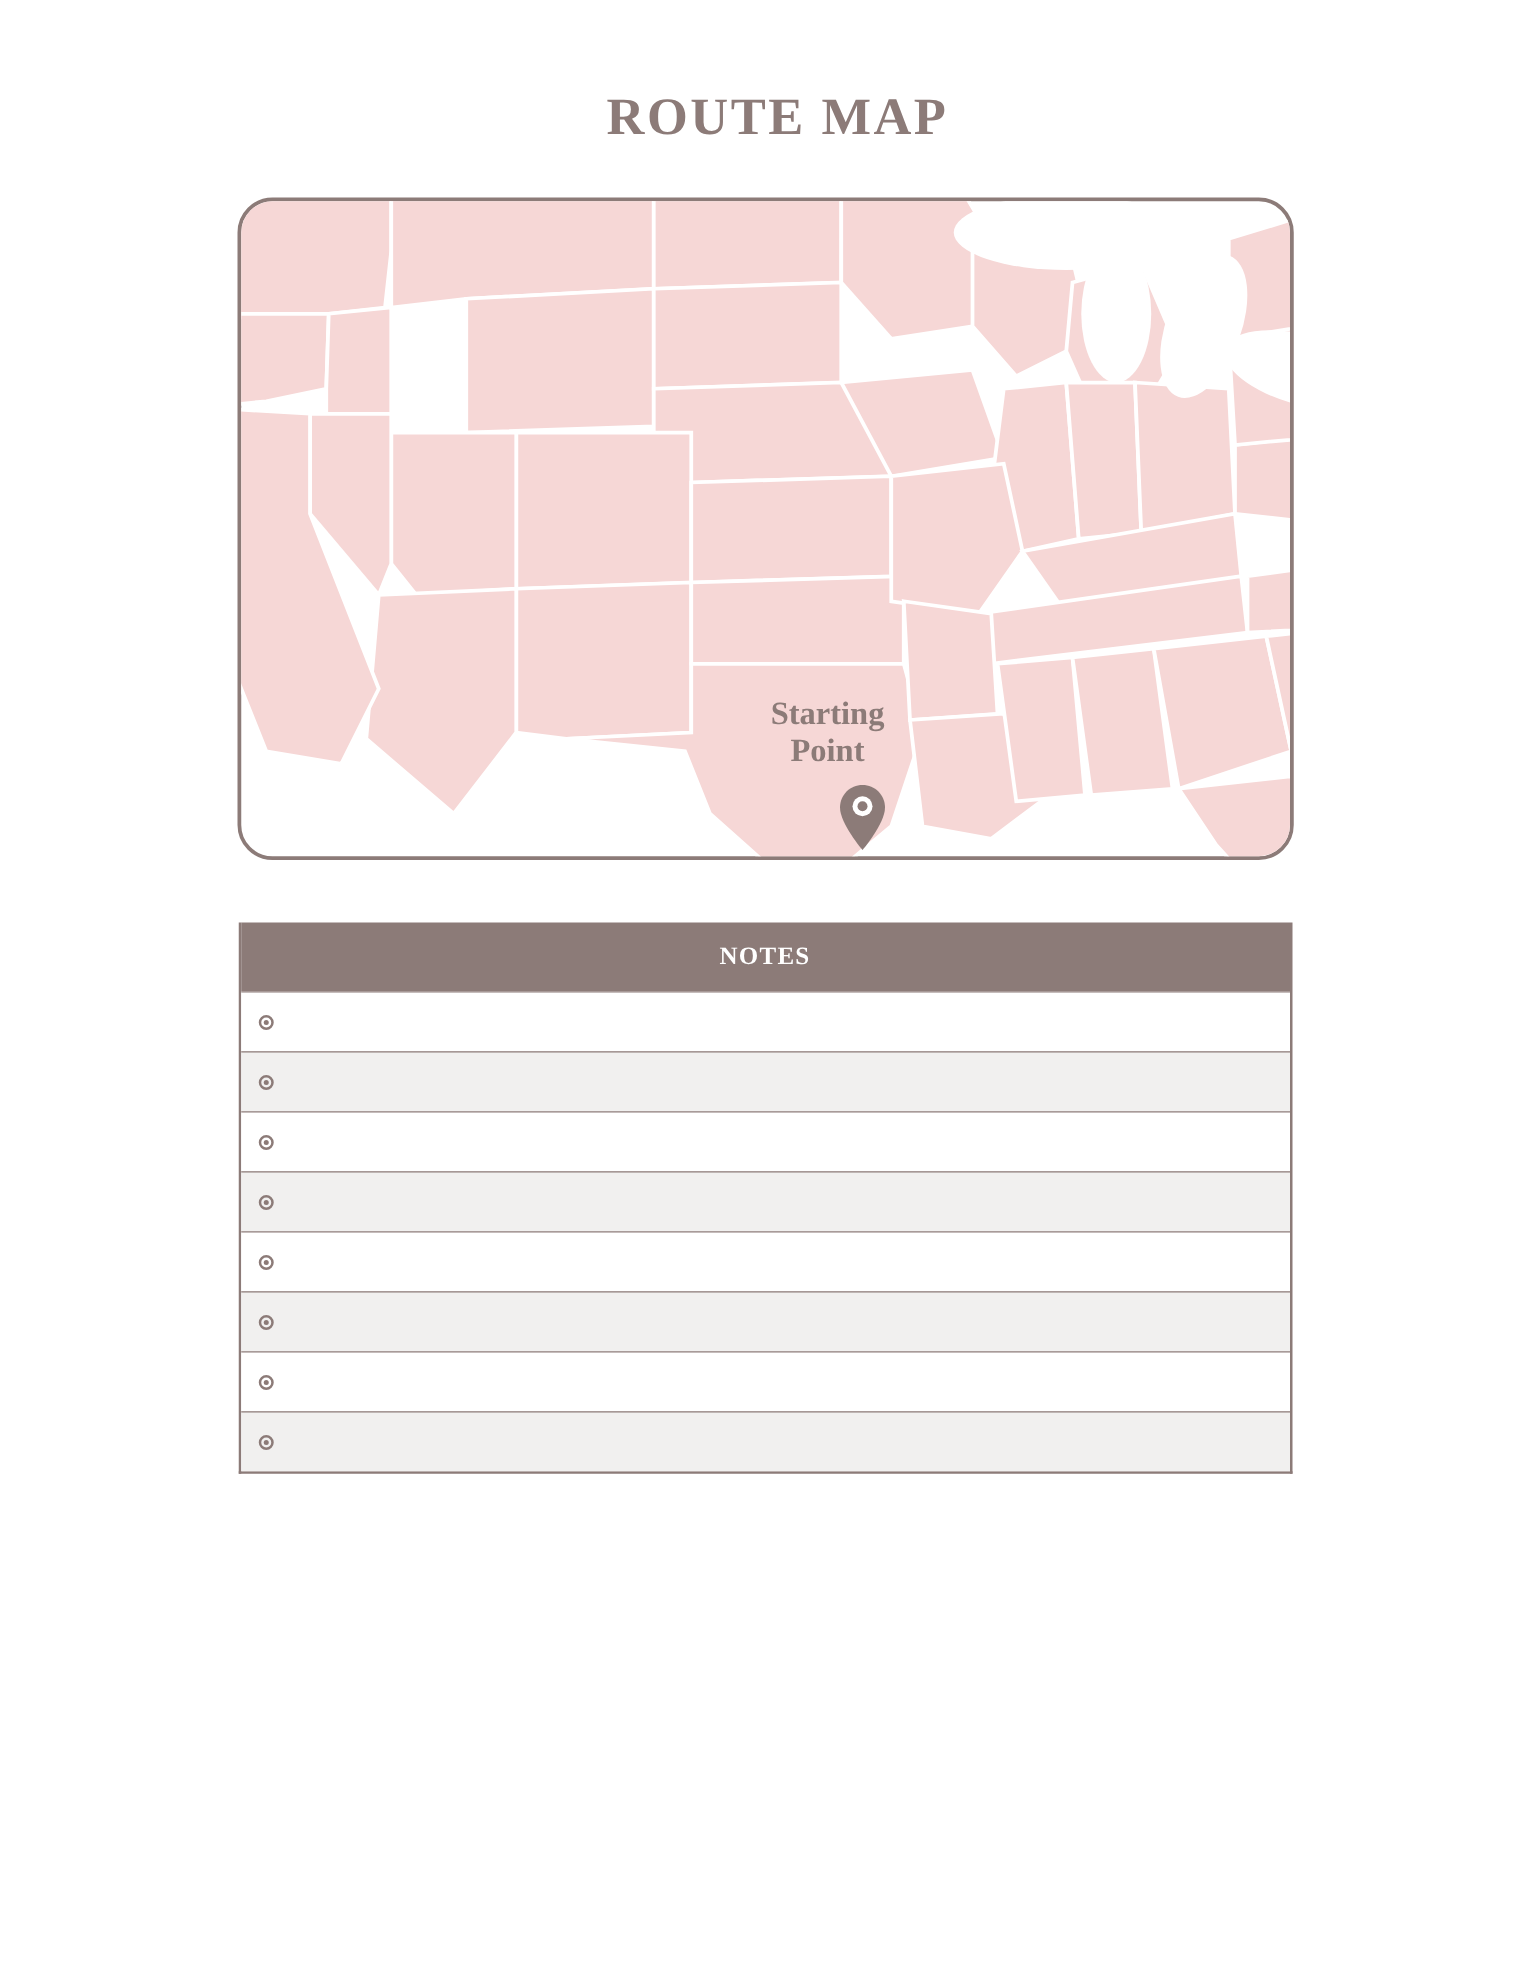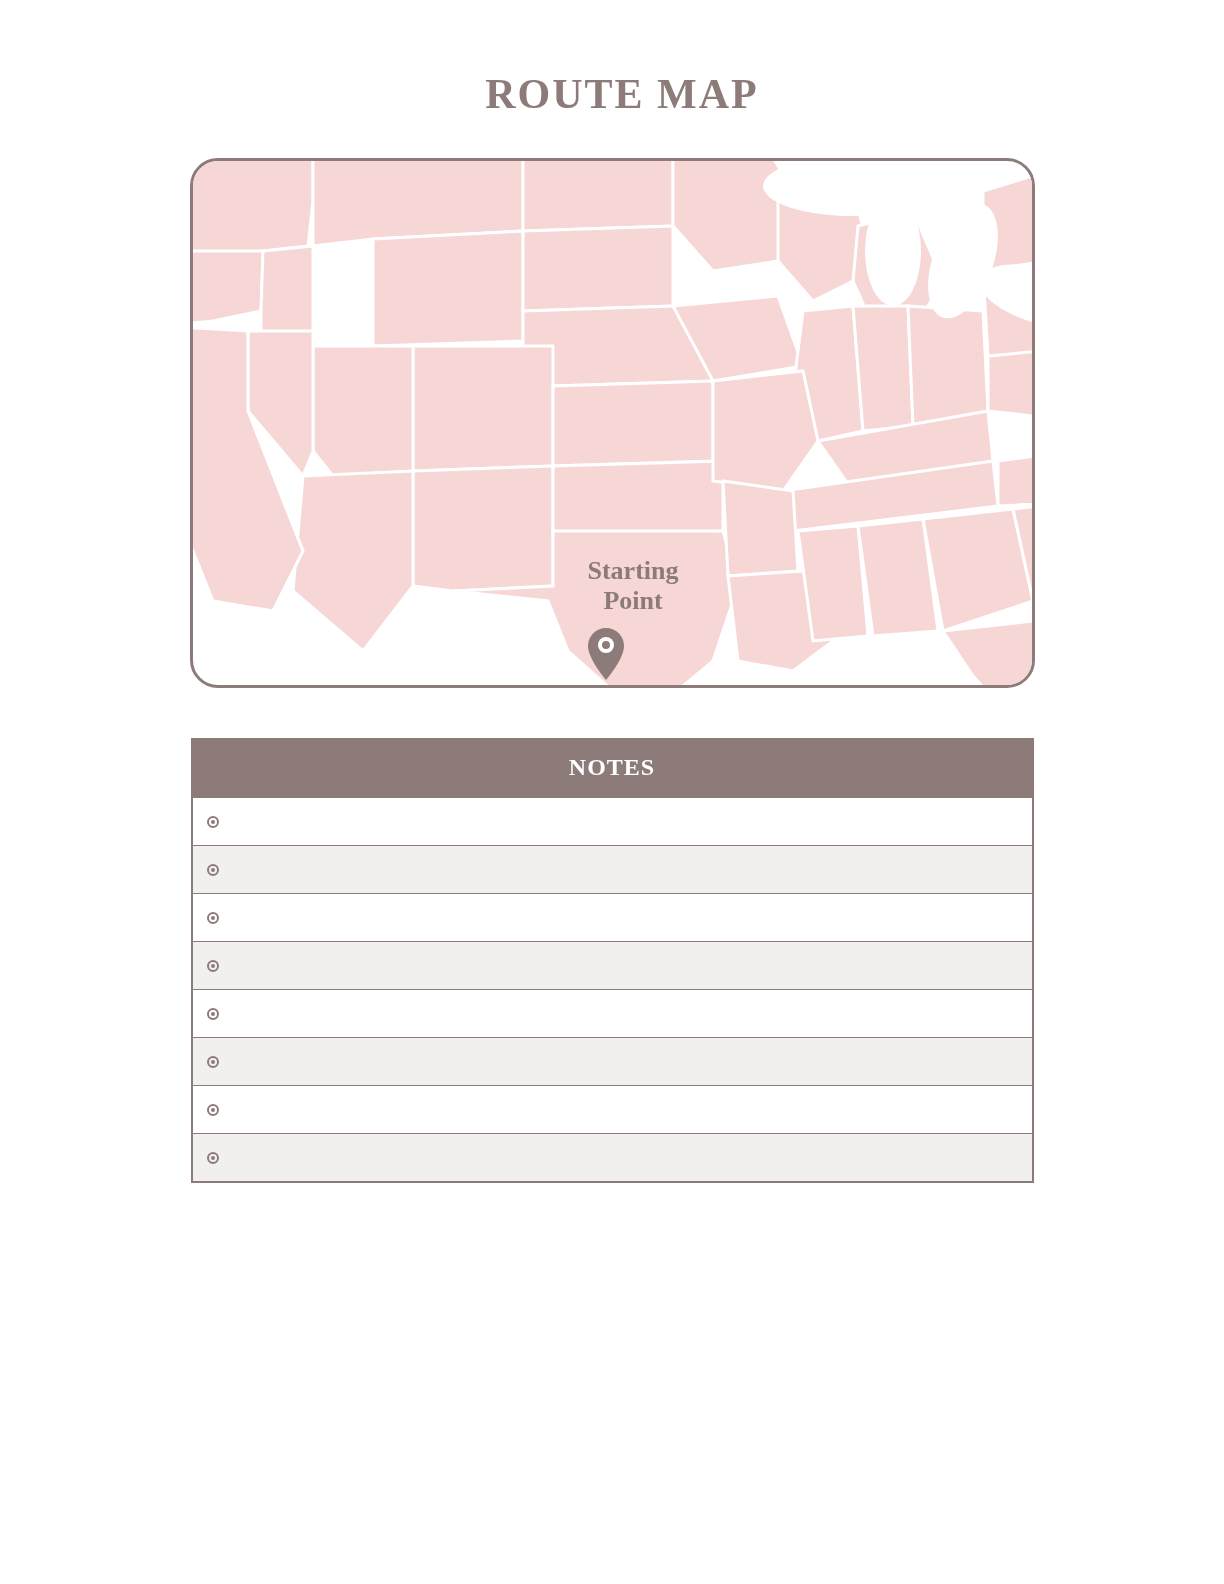--- a/index.html
+++ b/index.html
@@ -36,42 +36,42 @@
     left: -40px;
     width: 960px;
     height: 620px;
   }
   .map-pin-group {
     position: absolute;
     left: 395px;
     top: 395px;
     display: flex;
     flex-direction: column;
-    align-items: flex-start;
+    align-items: flex-end;
     width: 120px;
   }
   .map-pin-label {
     font-size: 26px;
     font-weight: bold;
     color: #8c7b78;
     text-align: center;
     line-height: 1.15;
     margin-bottom: 12px;
   }
   .notes-box {
     width: 843px;
     margin-top: 50px;
     border: 2px solid #8c7b78;
     border-top: none;
   }
   .notes-header {
     background: #8c7b78;
     color: #ffffff;
     text-align: center;
-    font-size: 24px;
+    font-size: 20px;
     font-weight: bold;
     letter-spacing: 1px;
     padding: 16px 0;
   }
   .notes-row {
     height: 48px;
     border-top: 1px solid #8c7b78;
     display: flex;
     align-items: center;
     padding-left: 14px;

